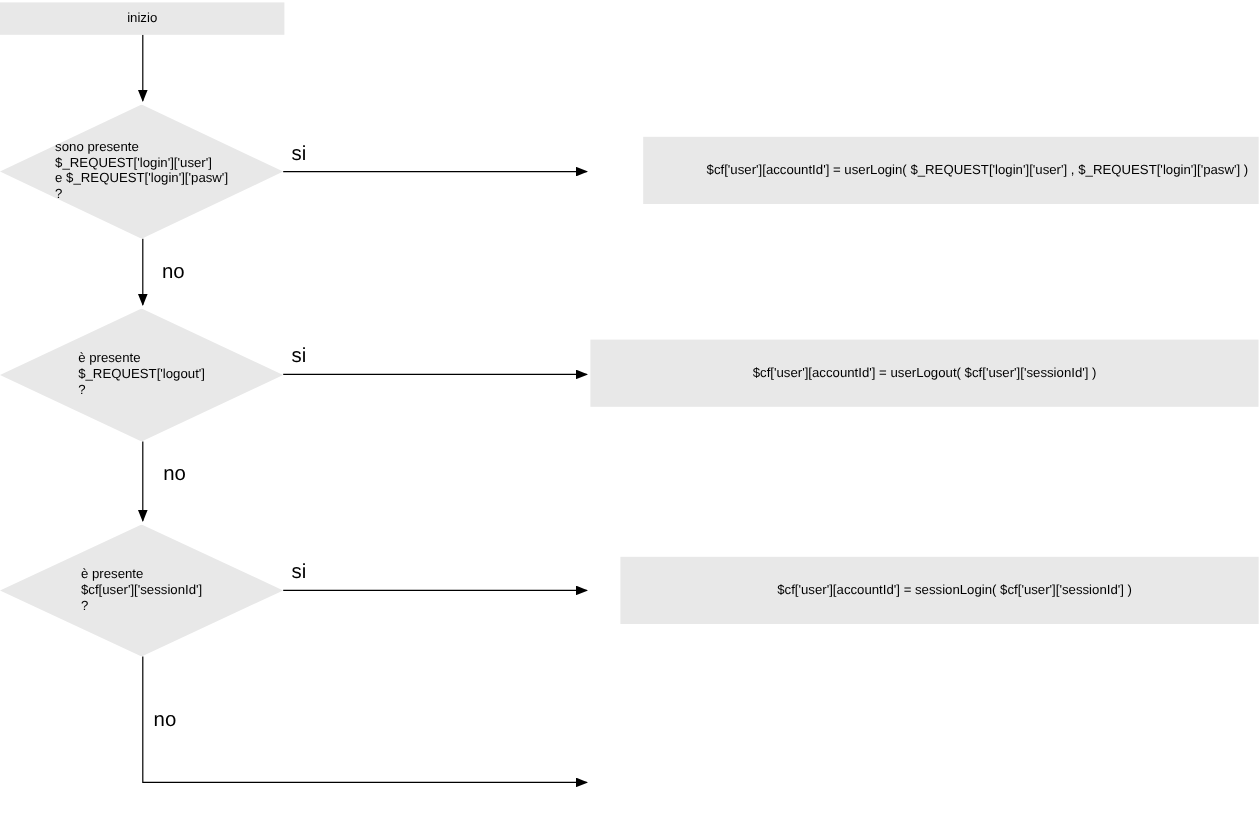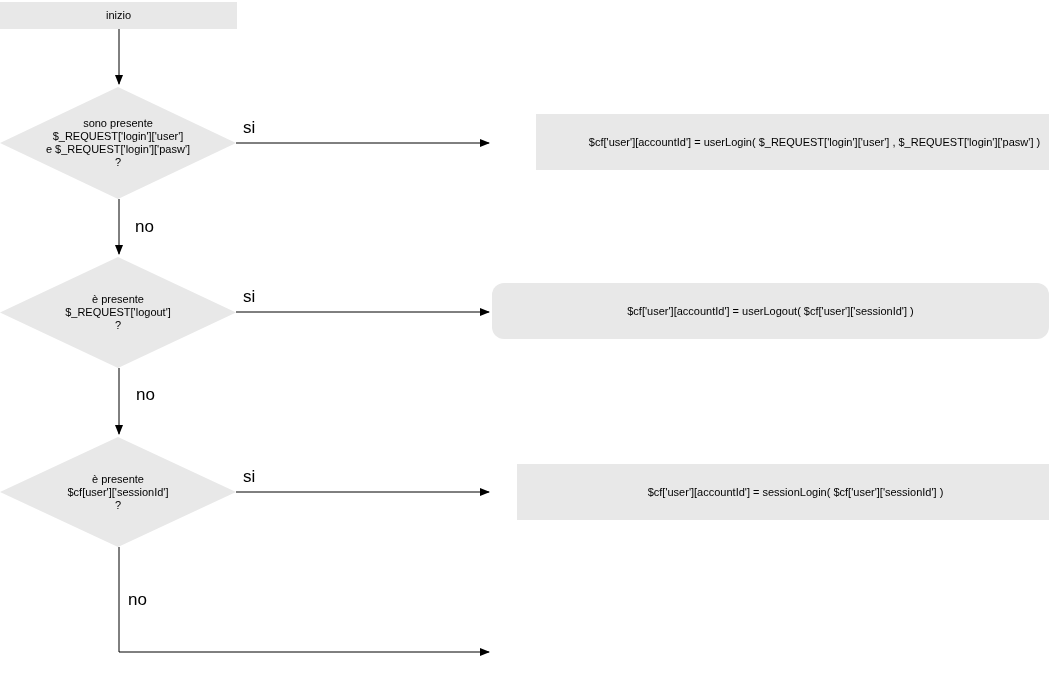--- a/index.html
+++ b/index.html
@@ -10,35 +10,34 @@
     font-family:"Liberation Sans", sans-serif;
     color:#000000;
     overflow:hidden;
   }
   .connectors{position:absolute;left:0;top:0;width:1049px;height:680px;}
   .connectors line,.connectors polyline{stroke:#000000;stroke-width:1;fill:none;}
   .node{
     position:absolute;
     background:#e8e8e8;
     display:flex;align-items:center;justify-content:center;
-    text-align:center;
     font-size:11px;line-height:13px;
     white-space:pre-line;
   }
   .start{width:237px;height:27px;left:0;top:2px;}
   .diamond{
     clip-path:polygon(50% 0, 100% 50%, 50% 100%, 0 50%);
     width:236px;
   }
   .diamond-1{left:0;top:87px;height:112px;}
   .diamond-2{left:0;top:257px;height:111px;}
   .diamond-3{left:0;top:437px;height:110px;}
   .process{left:492px;width:557px;height:56px;}
   .process-1{top:114px;margin-left:44px;}
-  .process-2{top:283px;border-radius:12px;}
+  .process-2{top:283px;}
   .process-3{top:464px;margin-left:25px;}
   .process-4{top:623px;height:57px;}
   .edge-label{
     position:absolute;
     font-size:17px;line-height:13px;
   }
   .si-1{left:243px;top:121px;}
   .no-1{left:135px;top:220px;}
   .si-2{left:243px;top:290px;}
   .no-2{left:136px;top:388px;}

